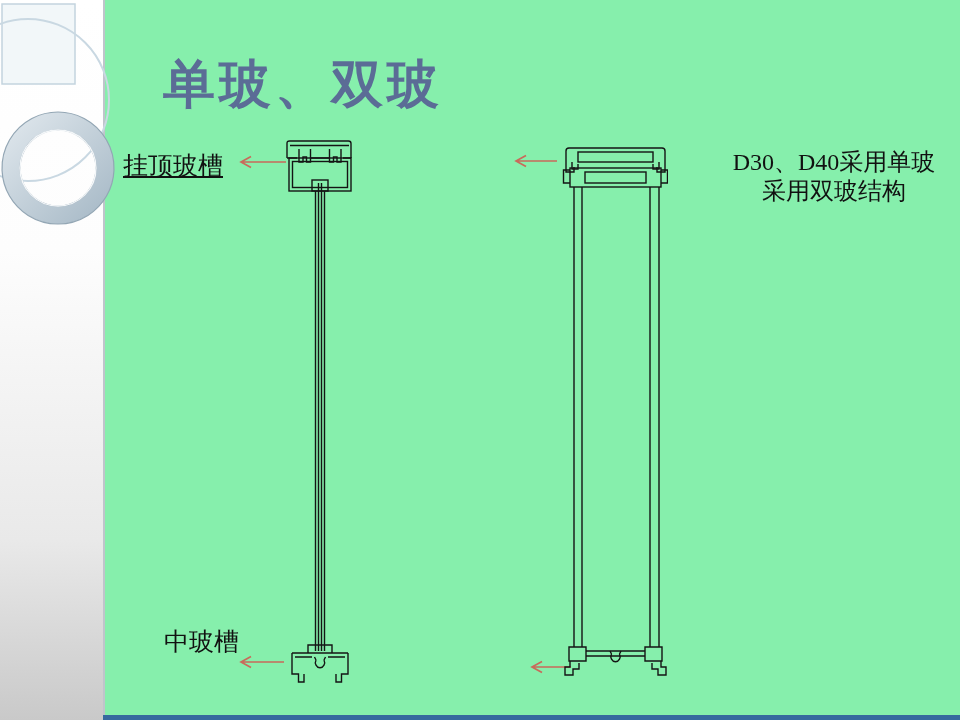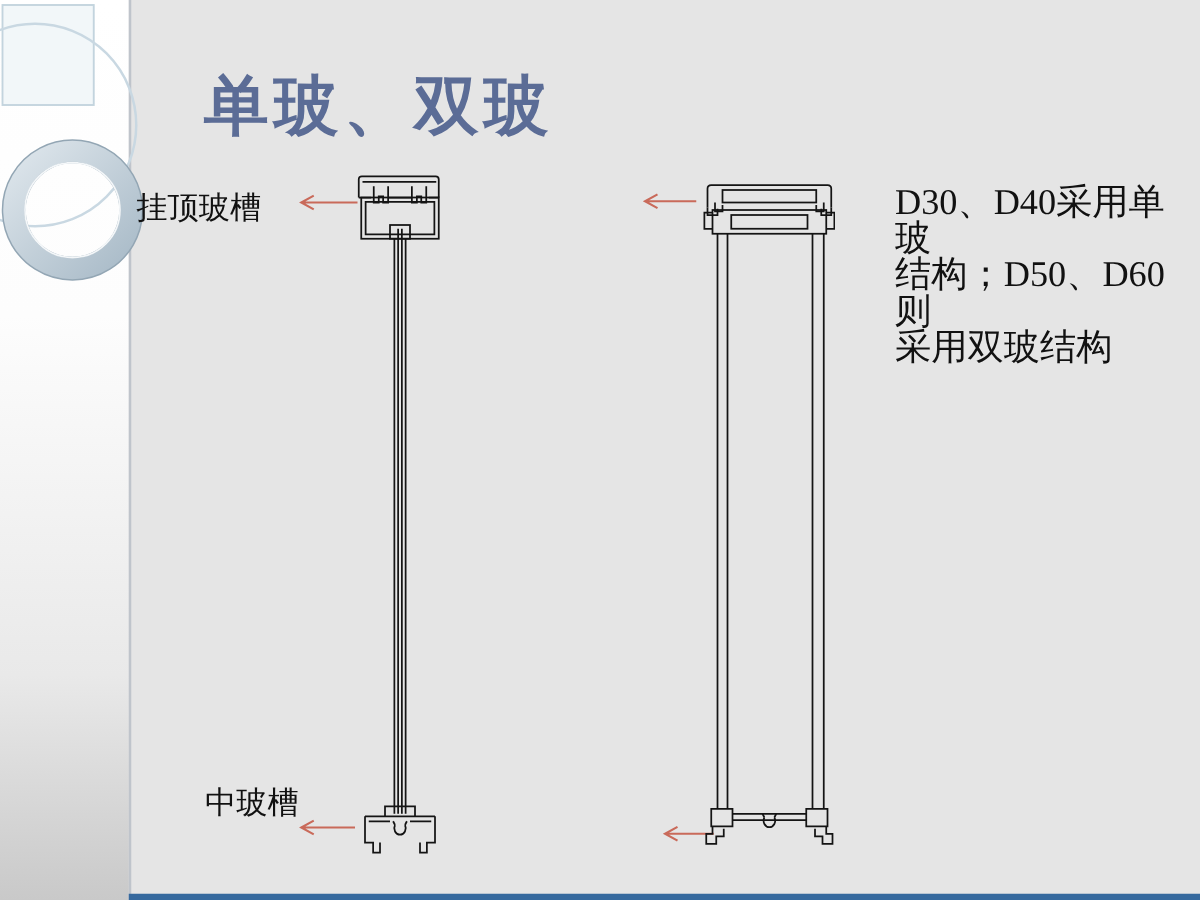--- a/index.html
+++ b/index.html
@@ -1,53 +1,53 @@
 <!DOCTYPE html>
 <html><head>
 <meta charset="utf-8">
 <style>
   html,body{margin:0;padding:0;background:#888;}
   .slide{
-    position:relative;width:960px;height:720px;background:#e5e5e5;overflow:hidden;
+    position:relative;width:960px;height:720px;background:#86efac;overflow:hidden;
     font-family:"Liberation Serif","DejaVu Serif",serif;
   }
   
   .sidebar{
     position:absolute;left:0;top:0;width:103px;height:720px;
     background:linear-gradient(180deg,#ffffff 0%,#fdfdfd 35%,#e9e9e9 75%,#c9c9c9 100%);
     border-right:2px solid #bfc4cb;
   }
   .sidebar svg{position:absolute;left:0;top:0;overflow:visible;}
   
   .title{
     position:absolute;left:163px;top:50px;margin:0;
     font-size:52px;font-weight:bold;letter-spacing:4px;
     color:#5b6c96;
   }
   
   .ann{position:absolute;font-size:25px;color:#111;white-space:nowrap;}
-  .ann-hangtop{left:109px;top:149px;}
+  .ann-hangtop{left:123px;top:149px;text-decoration:underline;}
   .ann-topdouble{left:399px;top:150px;}
   .ann-mid{left:164px;top:625px;}
   .ann-middouble{left:421px;top:651px;}
   
   .arrow{position:absolute;}
   .arrow-1{left:236px;top:154px;}
   .arrow-2{left:511px;top:153px;}
   .arrow-3{left:236px;top:654px;}
   .arrow-4{left:527px;top:659px;}
   
   .profile{position:absolute;}
   .profile-single{left:285px;top:139px;}
   .profile-double{left:562px;top:139px;}
   .profile path, .profile rect, .profile line{fill:none;stroke:#141414;stroke-width:1.4;}
   
   .note{
     position:absolute;left:716px;top:148px;width:236px;
-    font-size:29px;line-height:29px;color:#111;
+    font-size:24px;line-height:29px;color:#111;text-align:center;
   }
   
   .bottom-bar{position:absolute;left:103px;right:0;bottom:0;height:5px;background:#36699e;}
 </style>
 </head>
 <body>
 
 <div class="slide">
 
   <div class="sidebar">
@@ -122,19 +122,18 @@
     <path d="M7,522 V508 H24 V522 Z"></path>
     <path d="M83,522 V508 H100 V522 Z"></path>
     <path d="M24,512 H83 M24,517 H83"></path>
     <path d="M8,522 V528 H3 V536 H11 V530 H17 V524"></path>
     <path d="M99,522 V528 H104 V536 H96 V530 H90 V524"></path>
     <path d="M49.5,515 a4.6,5.2 0 1 0 8,0 M49.5,515 l-1.5,-3 M57.5,515 l1.5,-3"></path>
   </svg>
 
   <div class="note">
     <div>D30、D40采用单玻</div>
-    <div>结构；D50、D60则</div>
     <div>采用双玻结构</div>
   </div>
 
   <div class="bottom-bar"></div>
 
 </div>
 
 </body></html>

